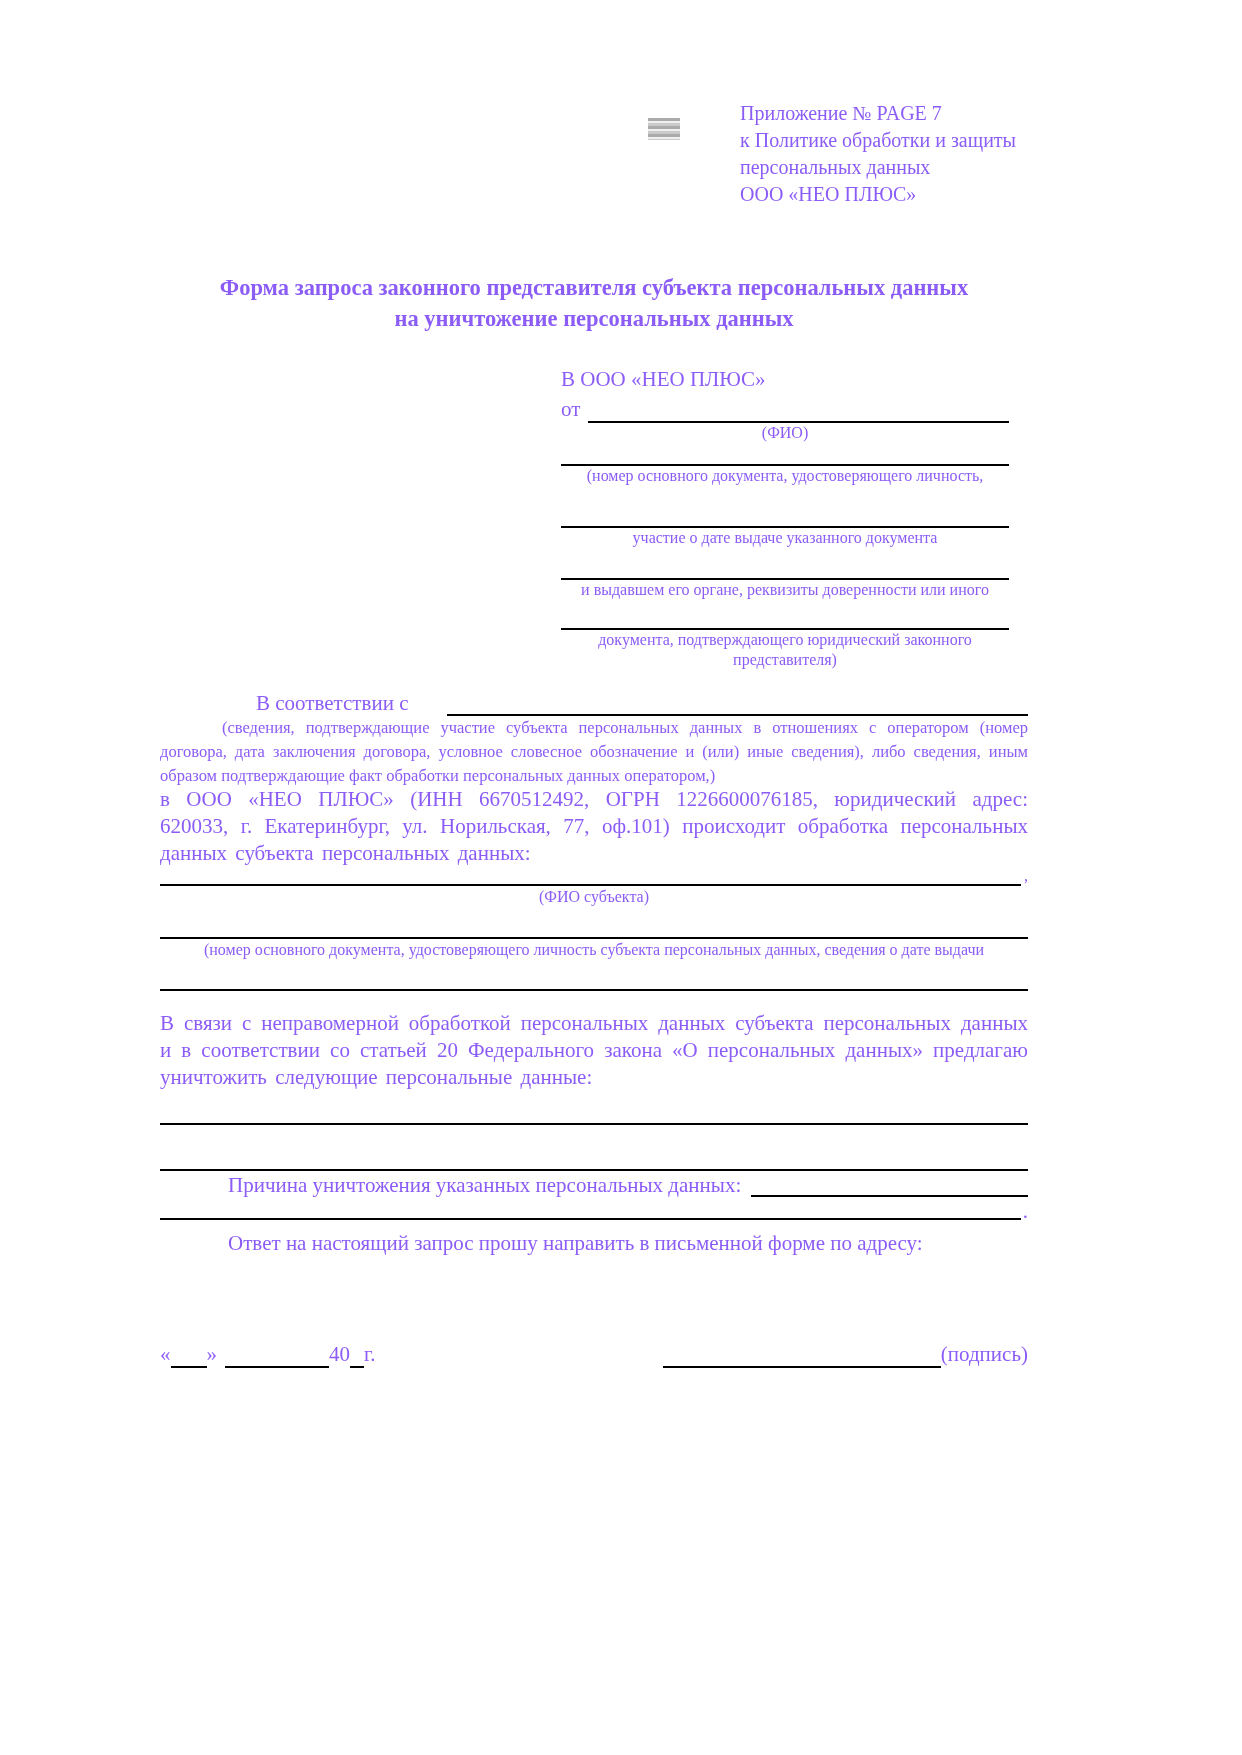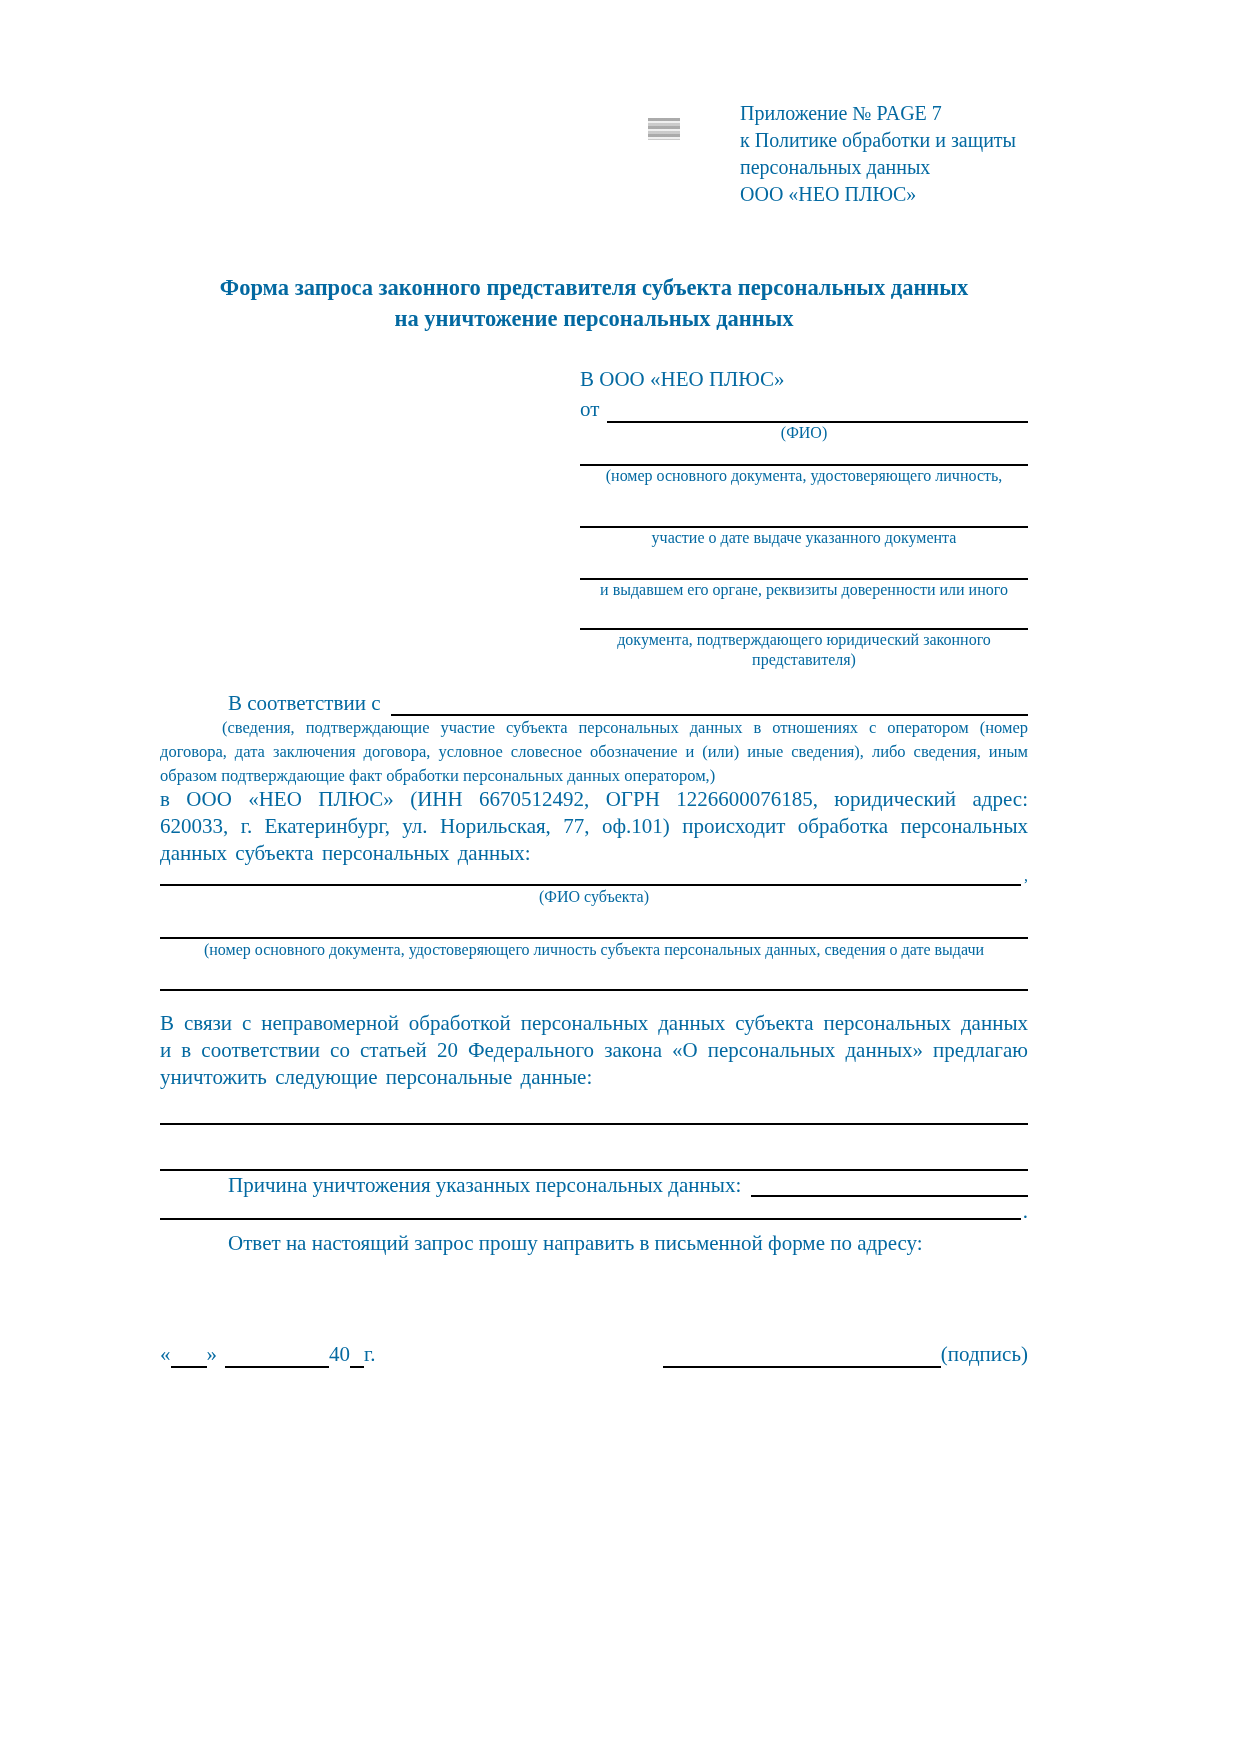--- a/index.html
+++ b/index.html
@@ -1,51 +1,51 @@
 <!DOCTYPE html>
 <html lang="ru"><head>
 <meta charset="utf-8">
 <style>
   html,body{margin:0;padding:0;background:#888;}
   .page{
     position:relative;
     width:1242px;height:1755px;
     background:#ffffff;
     font-family:"Liberation Serif","DejaVu Serif",serif;
-    color:#0369a1;
+    color:#8b5cf6;
     overflow:hidden;
   }
   
   .artifact{
     position:absolute;left:648px;top:118px;width:32px;height:22px;
     background:repeating-linear-gradient(180deg,#9c9c9c 0 3px,#ededed 3px 5px,#c2c2c2 5px 8px);
     opacity:.85;
   }
   .hdr{
     position:absolute;left:740px;top:100px;width:300px;
     font-size:20px;line-height:27px;
   }
   
   .content{position:absolute;left:160px;top:0;width:868px;}
   .sec{position:absolute;left:0;width:868px;}
   .title{top:272px;text-align:center;font-weight:bold;font-size:22.5px;line-height:31px;white-space:nowrap;}
   
-  .addr{top:365px;left:420px;width:448px;font-size:21px;}
+  .addr{top:365px;left:401px;width:448px;font-size:21px;}
   .addr .to{line-height:28px;}
   .row{display:flex;align-items:flex-end;}
   .blank{border-bottom:2px solid #000;}
   .fill{flex:1;border-bottom:2px solid #000;}
   .from-row{height:30px;}
   .from-row .lbl{padding-right:8px;line-height:28px;}
   .cap{font-size:16px;line-height:20px;text-align:center;}
   .b20{height:20px;}
   .mt1{margin-top:1px;}.mt20{margin-top:20px;}.mt10{margin-top:10px;}.mt8{margin-top:8px;}
   
   .accordance{top:688px;font-size:21px;}
-  .accordance .lead{height:28px;}
+  .accordance .lead{height:28px;gap:28px;}
   .accordance .ind{width:68px;}
   .accordance .lbl{padding-right:10px;line-height:26px;}
   .note{font-size:16.5px;line-height:24px;text-align:justify;text-indent:62px;}
   .par{font-size:21px;line-height:27px;text-align:justify;word-spacing:3px;}
   .operator{top:786px;}
   .subject{top:866px;}
   .subject .first{height:20px;}
   .subject .comma{padding-left:3px;line-height:20px;}
   .capw{font-size:16px;line-height:22px;text-align:center;}
   .b18{height:18px;}

